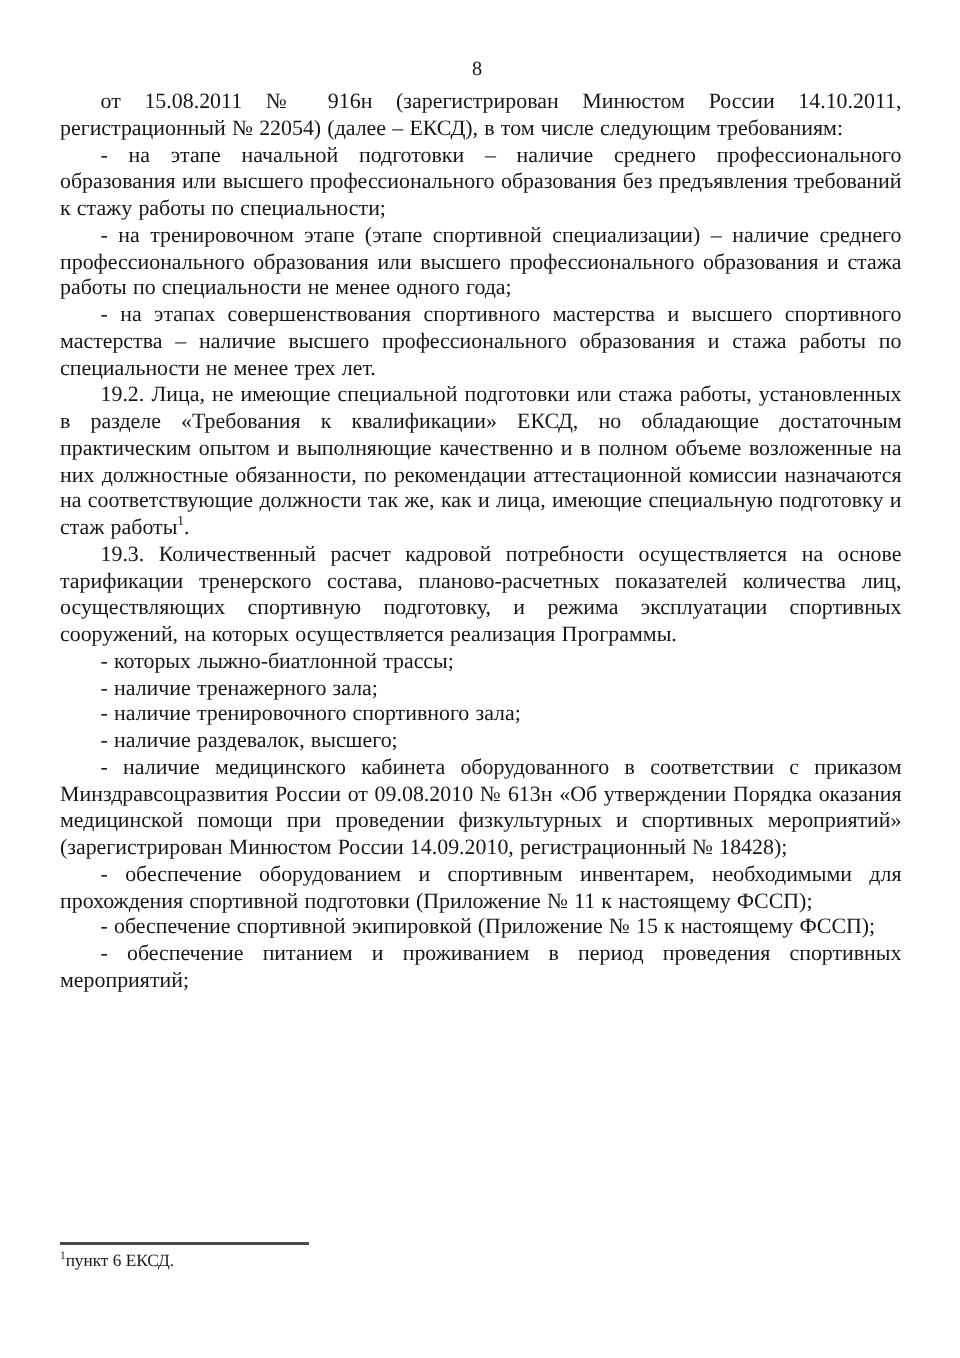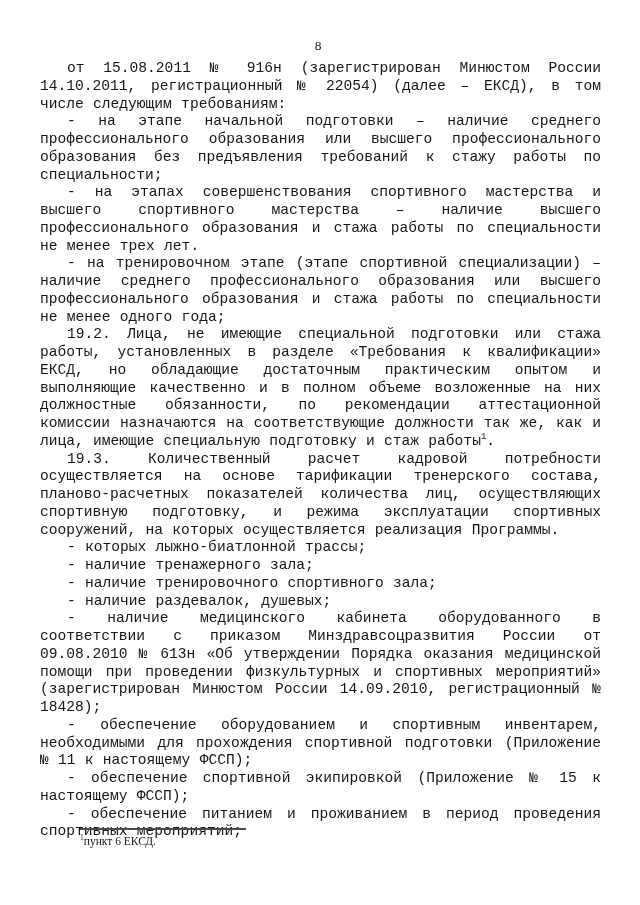--- a/index.html
+++ b/index.html
@@ -32,33 +32,31 @@
     left: 40px;
     width: 561px;
   }
   .content p {
     margin: 0;
     font-size: 14.6px;
     line-height: 17.75px;
     text-align: justify;
     text-indent: 27px;
     word-spacing: 0.5px;
-    font-family: Liberation Mono, monospace;
   }
   .content p sup {
     font-size: 9px;
     line-height: 0;
     vertical-align: super;
   }
   .footnote {
     position: absolute;
     left: 40px;
     top: 828px;
     width: 561px;
-    margin-left: 40px;
   }
   .footnote-rule {
     width: 166px;
     height: 0;
     border-top: 2px solid #4a4a4a;
     margin-bottom: 4px;
   }
   .footnote-text {
     font-size: 11.5px;
     line-height: 14px;
@@ -72,28 +70,28 @@
 </style>
 </head>
 <body>
 
 <div class="page">
   <div class="page-number">8</div>
 
   <div class="content">
       <p>от 15.08.2011 № 916н (зарегистрирован Минюстом России 14.10.2011, регистрационный № 22054) (далее – ЕКСД), в том числе следующим требованиям:</p>
       <p>- на этапе начальной подготовки – наличие среднего профессионального образования или высшего профессионального образования без предъявления требований к стажу работы по специальности;</p>
+      <p>- на тренировочном этапе (этапе спортивной специализации) – наличие среднего профессионального образования или высшего профессионального образования и стажа работы по специальности не менее одного года;</p>
       <p>- на этапах совершенствования спортивного мастерства и высшего спортивного мастерства – наличие высшего профессионального образования и стажа работы по специальности не менее трех лет.</p>
-      <p>- на тренировочном этапе (этапе спортивной специализации) – наличие среднего профессионального образования или высшего профессионального образования и стажа работы по специальности не менее одного года;</p>
       <p>19.2. Лица, не имеющие специальной подготовки или стажа работы, установленных в разделе «Требования к квалификации» ЕКСД, но обладающие достаточным практическим опытом и выполняющие качественно и в полном объеме возложенные на них должностные обязанности, по рекомендации аттестационной комиссии назначаются на соответствующие должности так же, как и лица, имеющие специальную подготовку и стаж работы<sup>1</sup>.</p>
       <p>19.3. Количественный расчет кадровой потребности осуществляется на основе тарификации тренерского состава, планово-расчетных показателей количества лиц, осуществляющих спортивную подготовку, и режима эксплуатации спортивных сооружений, на которых осуществляется реализация Программы.</p>
       <p>- которых лыжно-биатлонной трассы;</p>
       <p>- наличие тренажерного зала;</p>
       <p>- наличие тренировочного спортивного зала;</p>
-      <p>- наличие раздевалок, душевых;</p>
+      <p>- наличие раздевалок, высшего;</p>
       <p>- наличие медицинского кабинета оборудованного в соответствии с приказом Минздравсоцразвития России от 09.08.2010 № 613н «Об утверждении Порядка оказания медицинской помощи при проведении физкультурных и спортивных мероприятий» (зарегистрирован Минюстом России 14.09.2010, регистрационный № 18428);</p>
       <p>- обеспечение оборудованием и спортивным инвентарем, необходимыми для прохождения спортивной подготовки (Приложение № 11 к настоящему ФССП);</p>
       <p>- обеспечение спортивной экипировкой (Приложение № 15 к настоящему ФССП);</p>
       <p>- обеспечение питанием и проживанием в период проведения спортивных мероприятий;</p>
     </div>
 
   <div class="footnote">
     <div class="footnote-rule"></div>
     <div class="footnote-text"><span class="fn-sup">1</span><span>пункт 6 ЕКСД.</span></div>
   </div>

